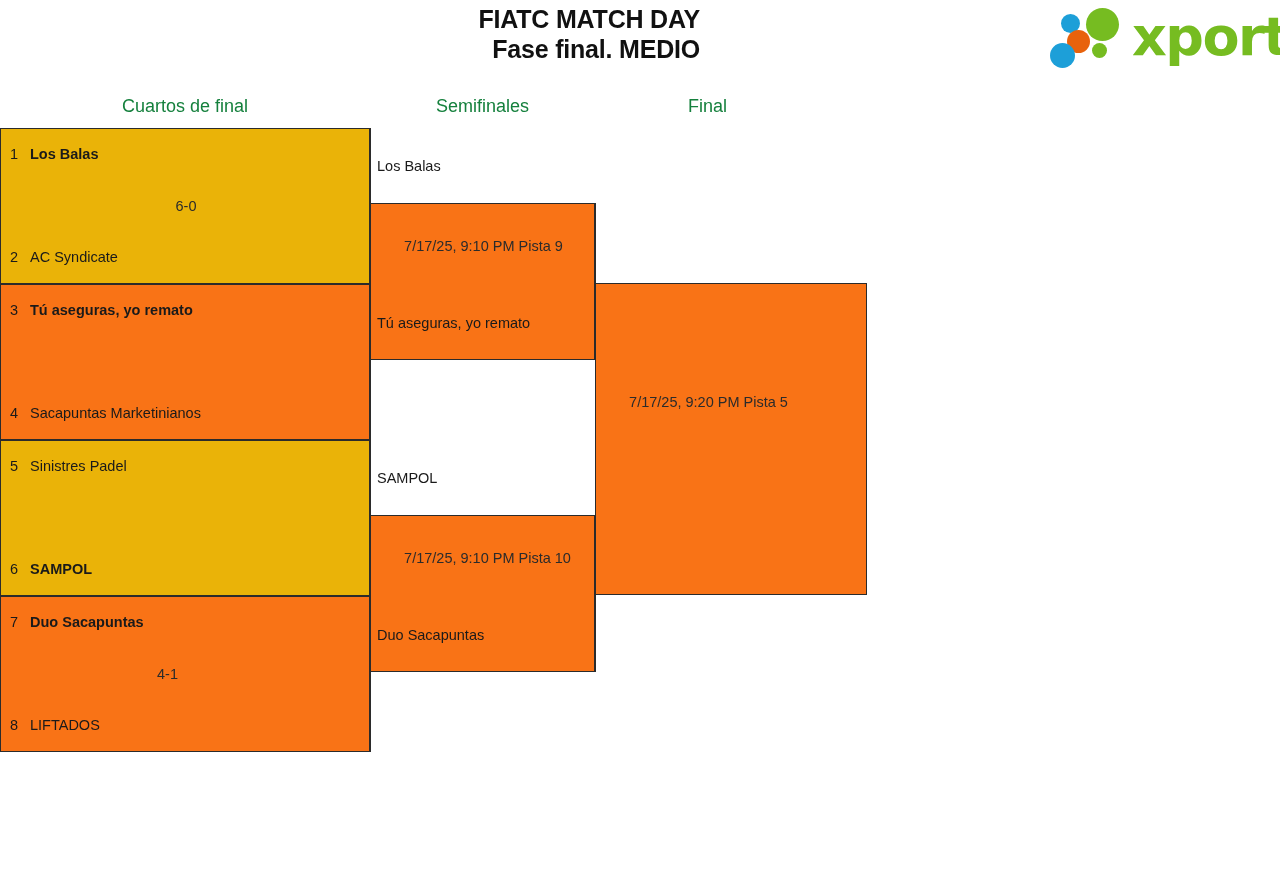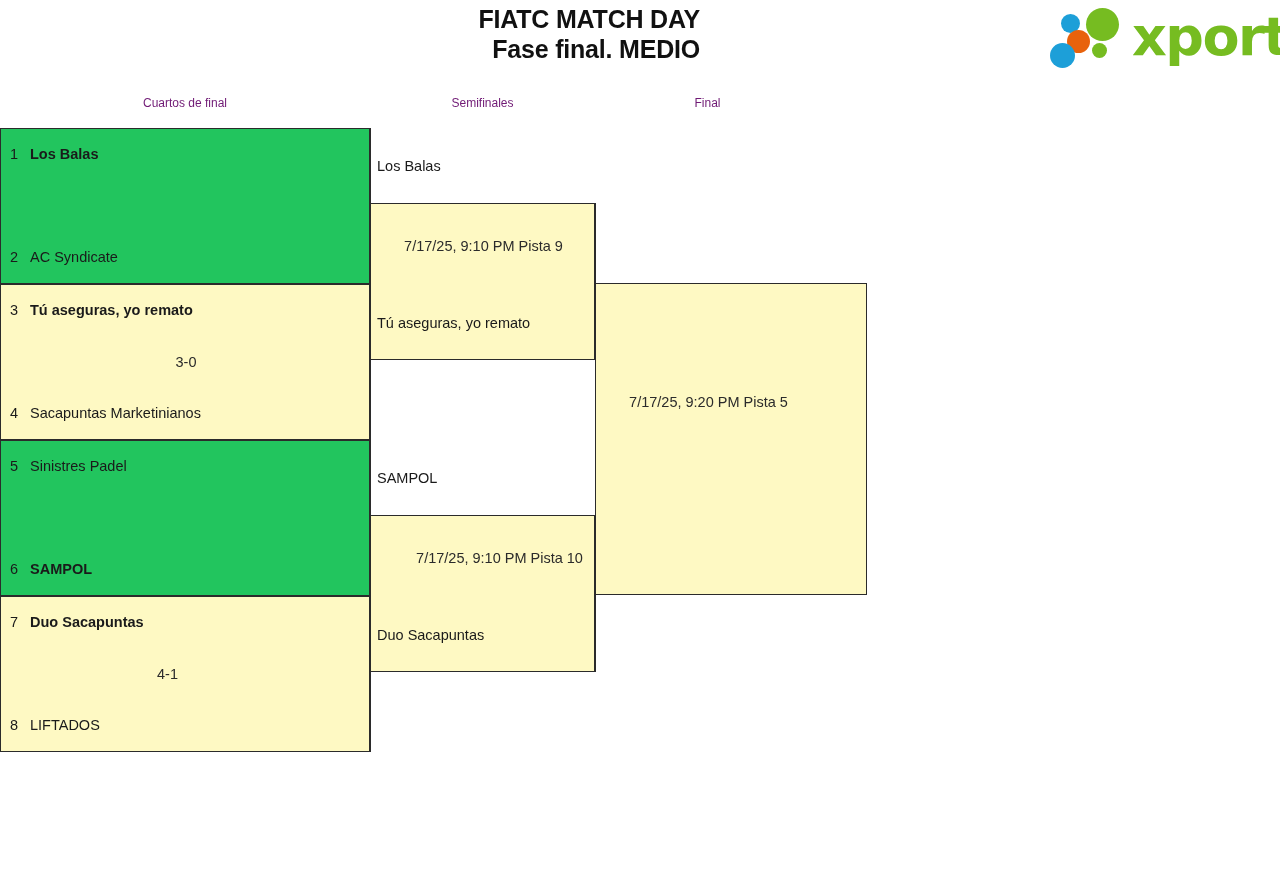--- a/index.html
+++ b/index.html
@@ -56,38 +56,38 @@
     font-weight: 700;
     letter-spacing: -1.5px;
     color: #76bc21;
     line-height: 62px;
     font-family: "DejaVu Sans", "Liberation Sans", sans-serif;
   }
 
   
   .round-header {
     position: absolute;
-    font-size: 12px;
+    font-size: 18px;
     font-weight: 400;
-    color: #701a75;
+    color: #15803d;
     text-align: center;
     white-space: nowrap;
   }
   #round-header-0 { left: 0px;   top: 96px; width: 370px; }
   #round-header-1 { left: 370px; top: 96px; width: 225px; }
   #round-header-2 { left: 595px; top: 96px; width: 225px; }
 
   
   .bracket-box {
     position: absolute;
     box-sizing: border-box;
     border: 1px solid #2b2b2b;
-    background: #fef9c3;
-  }
-  .bracket-box.shaded { background: #22c55e; }
+    background: #f97316;
+  }
+  .bracket-box.shaded { background: #eab308; }
 
   .seed {
     position: absolute;
     font-size: 14.5px;
     color: #1a1a1a;
     white-space: nowrap;
   }
   .seed .num {
     display: inline-block;
     min-width: 15px;
@@ -145,30 +145,30 @@
 </div>
 
 <div class="round-header" id="round-header-0">Cuartos de final</div>
 <div class="round-header" id="round-header-1">Semifinales</div>
 <div class="round-header" id="round-header-2">Final</div>
 
 <div class="bracket-box shaded" style="left:0px; top:128px; width:370px; height:156px;">
   <div class="seed winner" style="left:9px; top:17px;">
     <span class="num">1</span><span class="name">Los Balas</span>
   </div>
+  <div class="score" style="left:0px; top:69px; width:370px;">6-0</div>
   <div class="seed" style="left:9px; top:120px;">
     <span class="num">2</span><span class="name">AC Syndicate</span>
   </div>
 </div>
 
 <div class="bracket-box" style="left:0px; top:284px; width:370px; height:156px;">
   <div class="seed winner" style="left:9px; top:17px;">
     <span class="num">3</span><span class="name">Tú aseguras, yo remato</span>
   </div>
-  <div class="score" style="left:0px; top:69px; width:370px;">3-0</div>
   <div class="seed" style="left:9px; top:120px;">
     <span class="num">4</span><span class="name">Sacapuntas Marketinianos</span>
   </div>
 </div>
 
 <div class="bracket-box shaded" style="left:0px; top:440px; width:370px; height:156px;">
   <div class="seed" style="left:9px; top:17px;">
     <span class="num">5</span><span class="name">Sinistres Padel</span>
   </div>
   <div class="seed winner" style="left:9px; top:120px;">
@@ -188,21 +188,21 @@
 
 <div class="advancer" style="left:377px; top:158px;">Los Balas</div>
 <div class="advancer" style="left:377px; top:470px;">SAMPOL</div>
 
 <div class="bracket-box" style="left:370px; top:203px; width:225px; height:157px;">
   <div class="match-info" style="left:0px; top:34px; width:225px;">7/17/25, 9:10 PM Pista 9</div>
   <div class="advancer" style="left:6px; top:111px;">Tú aseguras, yo remato</div>
 </div>
 
 <div class="bracket-box" style="left:370px; top:515px; width:225px; height:157px;">
-  <div class="match-info" style="left:16px; top:34px; width:225px;">7/17/25, 9:10 PM Pista 10</div>
+  <div class="match-info" style="left:4px; top:34px; width:225px;">7/17/25, 9:10 PM Pista 10</div>
   <div class="advancer" style="left:6px; top:111px;">Duo Sacapuntas</div>
 </div>
 
 <div class="connector" style="left:370px; top:128px; width:1px; height:76px;"></div>
 <div class="connector" style="left:370px; top:359px; width:1px; height:157px;"></div>
 <div class="connector" style="left:370px; top:671px; width:1px; height:81px;"></div>
 
 <div class="bracket-box" style="left:595px; top:283px; width:272px; height:312px;">
   <div class="match-info" style="left:0px; top:110px; width:225px;">7/17/25, 9:20 PM Pista 5</div>
 </div>

